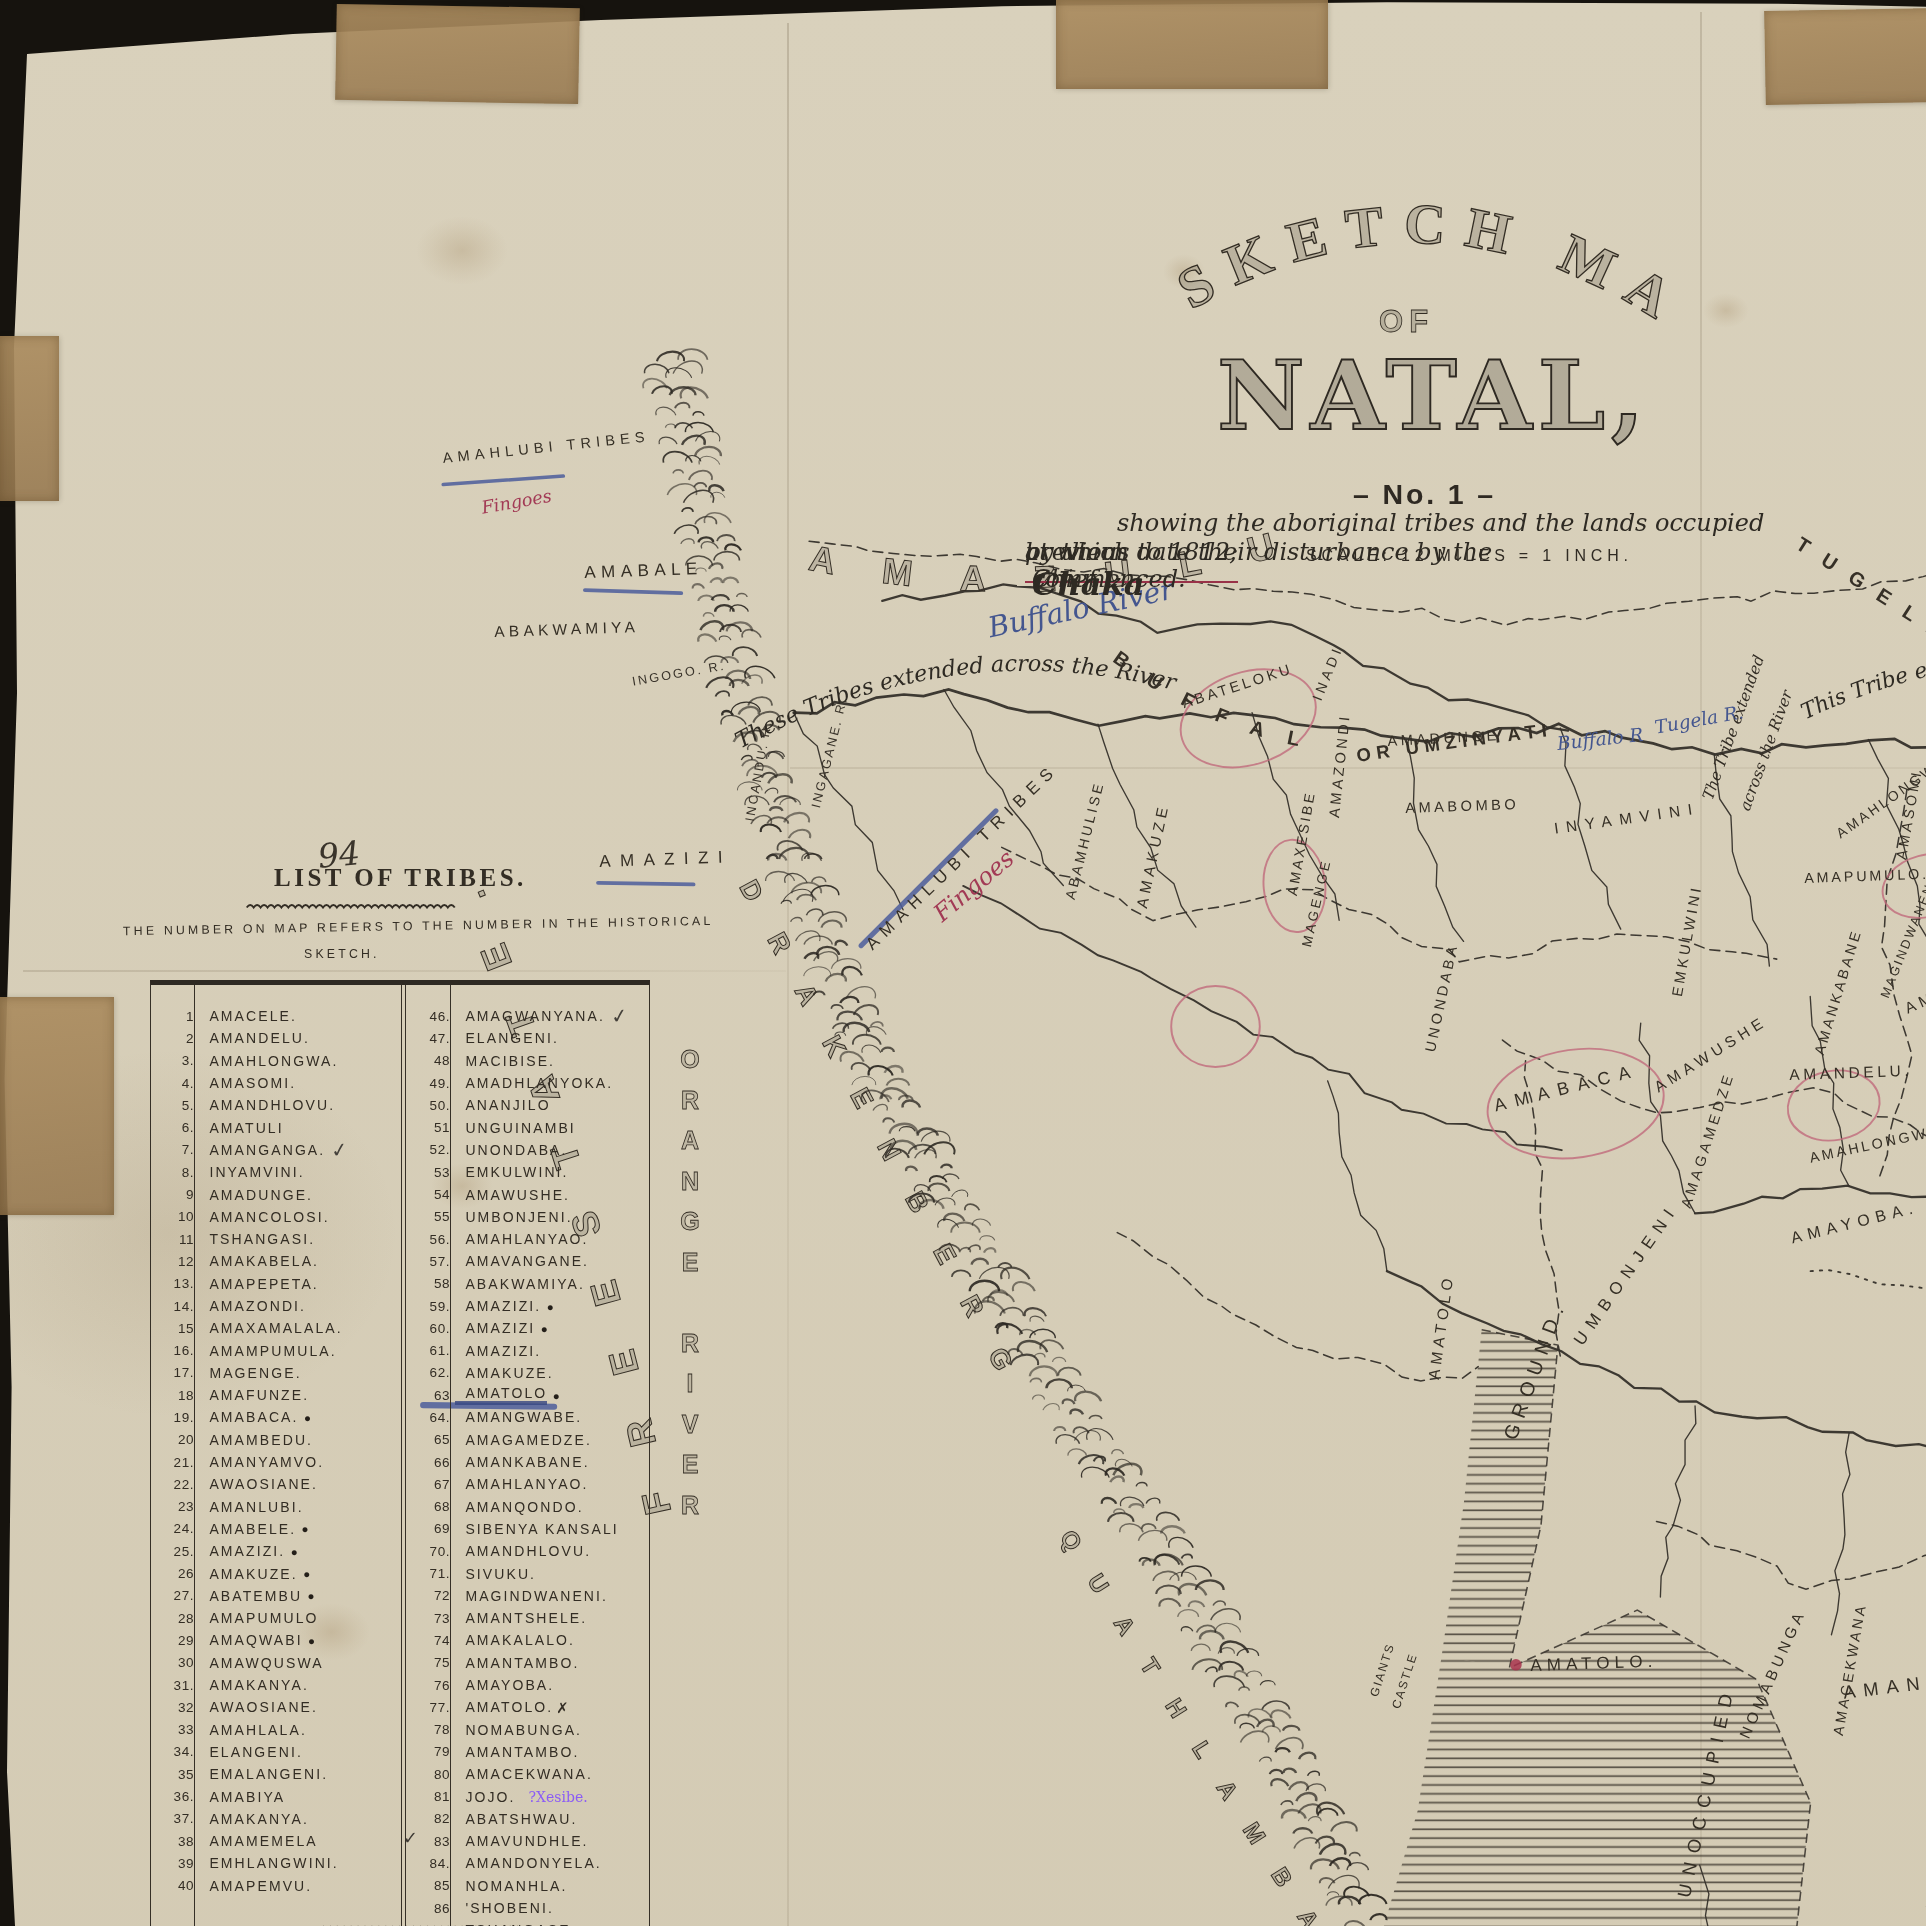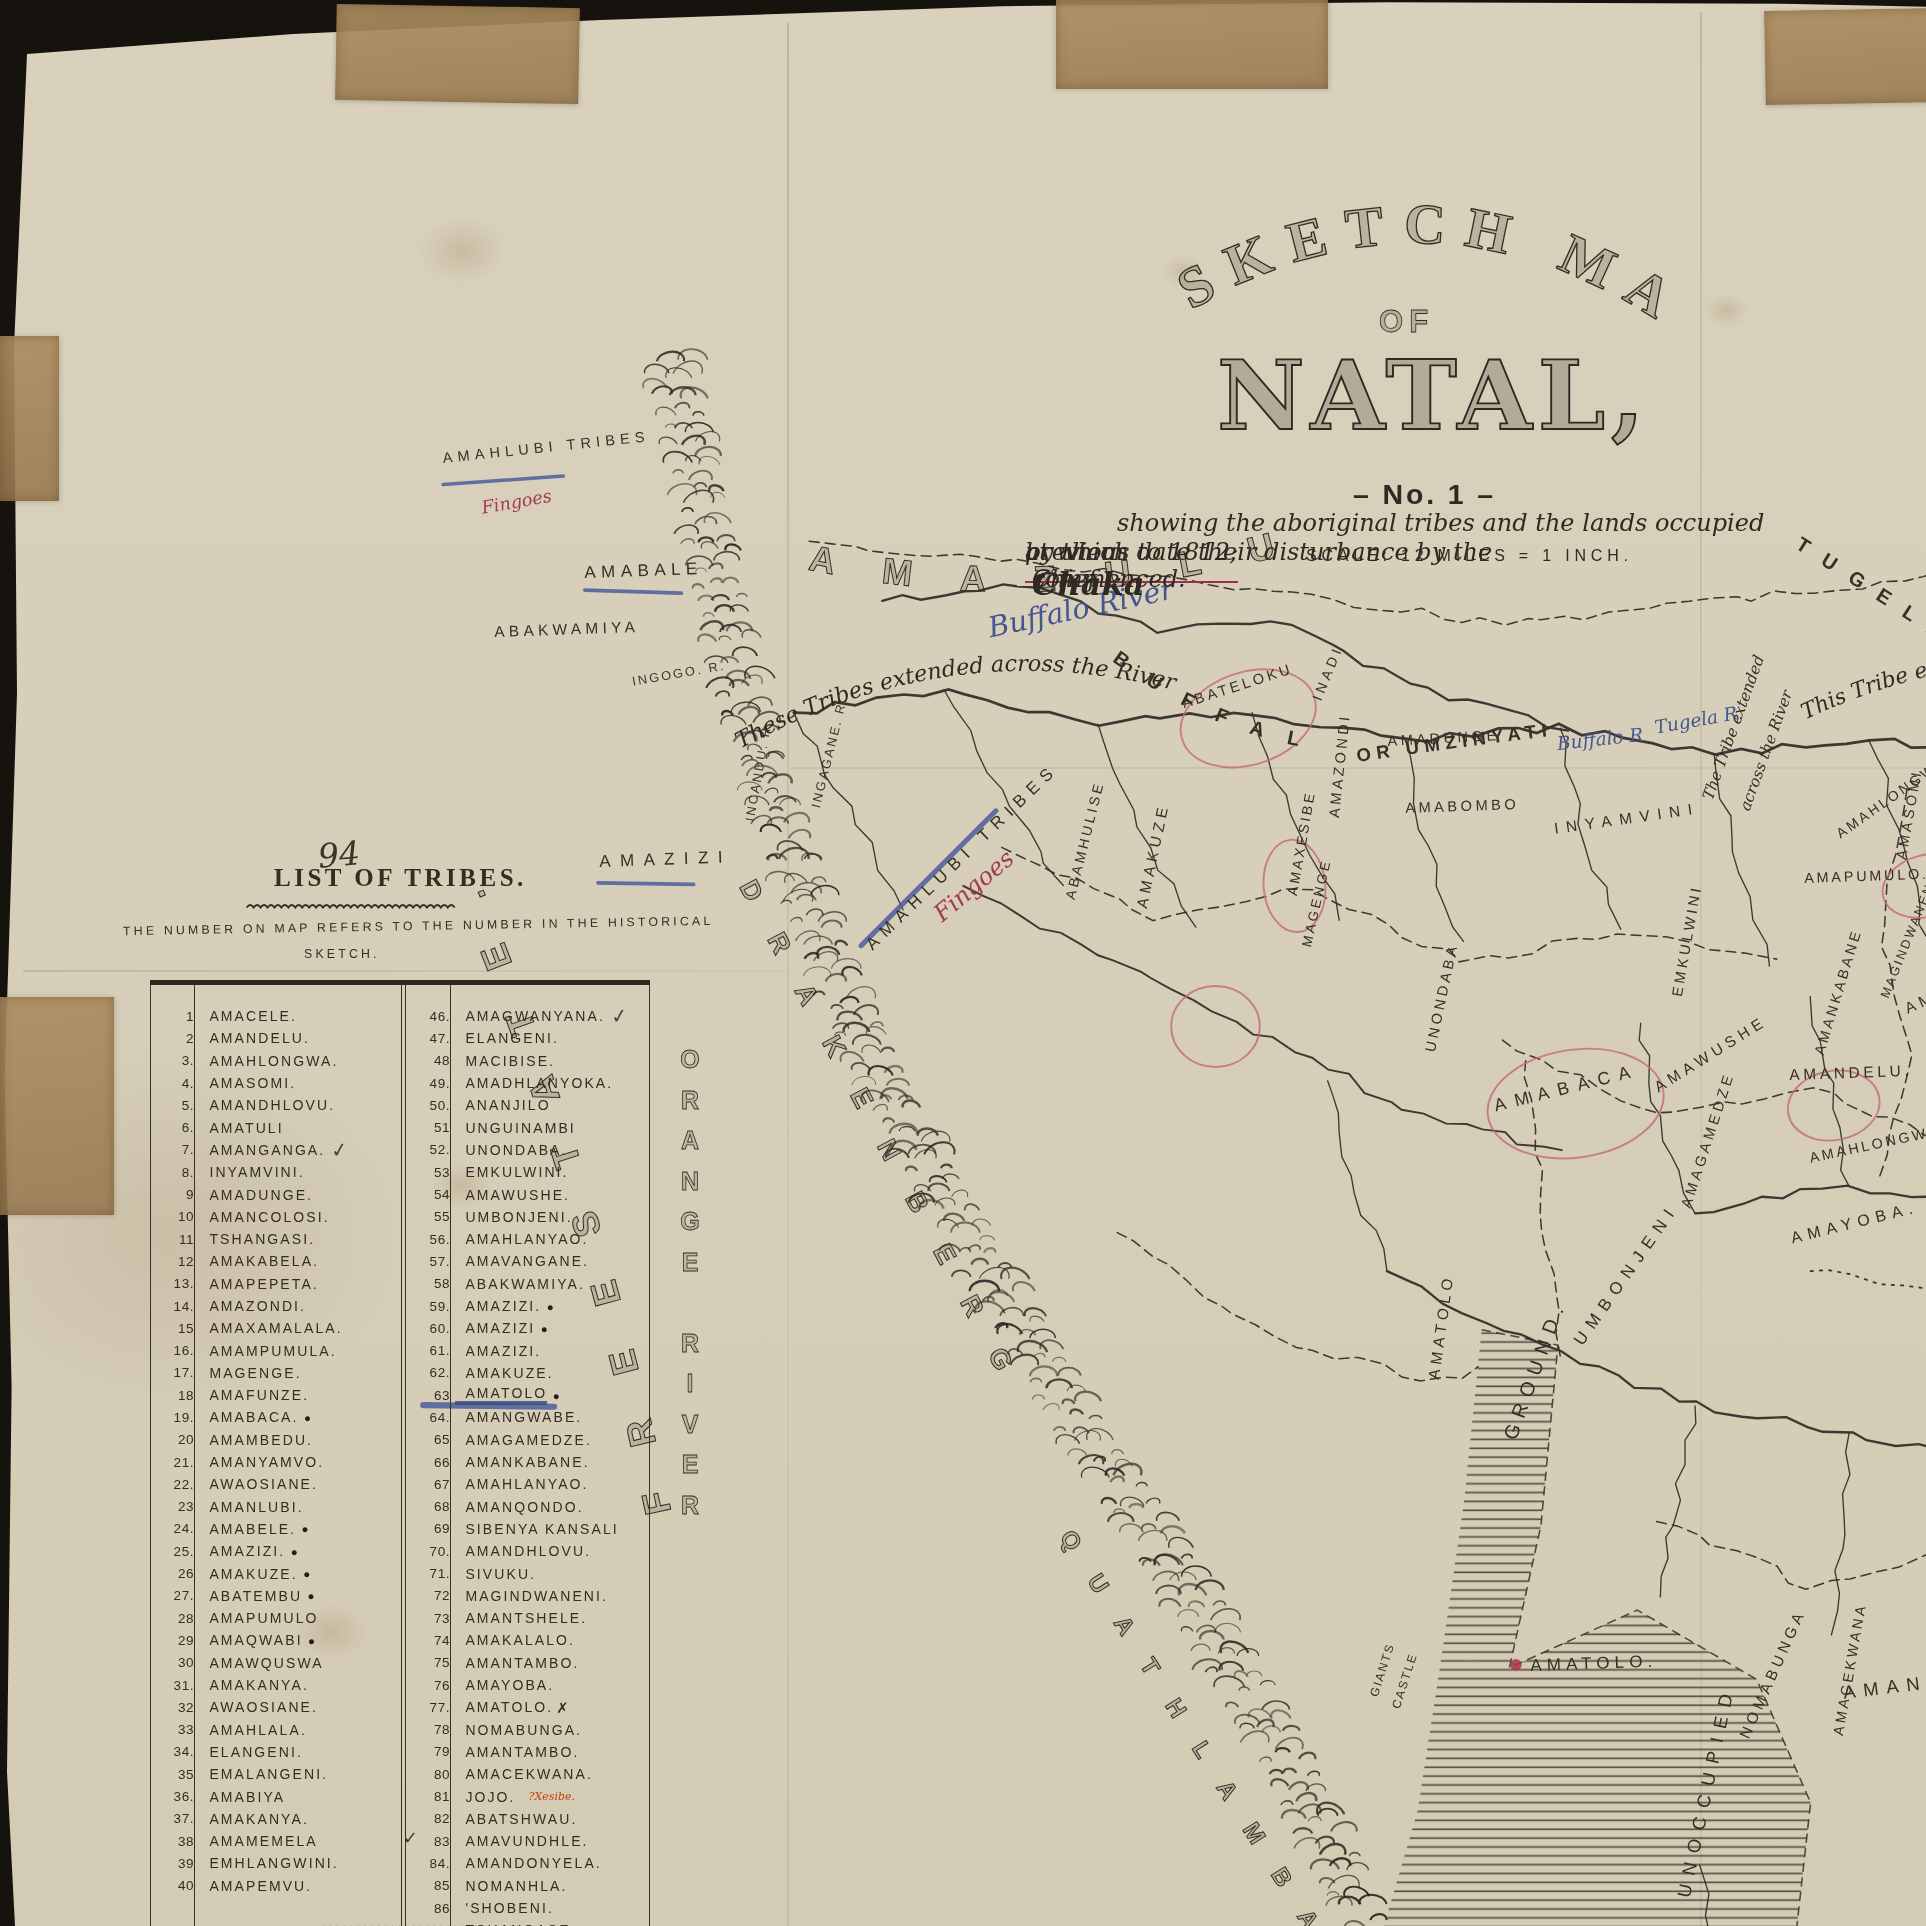--- a/index.html
+++ b/index.html
@@ -51,21 +51,21 @@
     border:1.9px solid #352f26;border-top:5.4px solid #2e2922;}
   .vline{position:absolute;top:0;bottom:0;background:#352f26;}
   .row{height:22.3px;display:flex;align-items:center;position:relative;}
   .num{width:43px;text-align:right;padding-right:5.4px;font-size:13.5px;letter-spacing:.04em;color:#332d24;}
   .nm{padding-left:10px;font-size:14px;letter-spacing:.15em;color:#332d24;}
   .nm.bu{border-bottom:4.6px solid rgba(56,72,130,.82);}
   .mk{font-size:11.6px;margin-left:5.4px;color:#241f19;}
   .ck{font-family:"DejaVu Sans",sans-serif;color:#44403a;font-size:20px;margin-left:6.2px;transform:rotate(-8deg);}
   .ckpre{position:absolute;left:-3.9px;top:-2.3px;font-family:"DejaVu Sans",sans-serif;color:#3c3833;font-size:17.7px;}
   .xmk{font-family:"DejaVu Sans",sans-serif;color:#332d24;font-size:14.6px;margin-left:3.1px;}
-  .hw{font-family:"DejaVu Serif",serif;font-style:italic;font-size:11px;color:#c2410c;margin-left:13px;letter-spacing:0;}
+  .hw{font-family:"DejaVu Serif",serif;font-size:14px;color:#8b5cf6;margin-left:13px;letter-spacing:0;}
   .gap{height:54px;}
   .hdr{position:absolute;white-space:nowrap;z-index:4;color:#332d24;}
 </style>
 </head>
 <body>
 
 <div id="stage">
   <div id="paper"></div>
 
   <div class="crease" style="left:787px;top:23px;width:1.9px;height:2311px;background:linear-gradient(rgba(96,80,56,.22),rgba(96,80,56,.06) 60%,rgba(96,80,56,.18));"></div>

